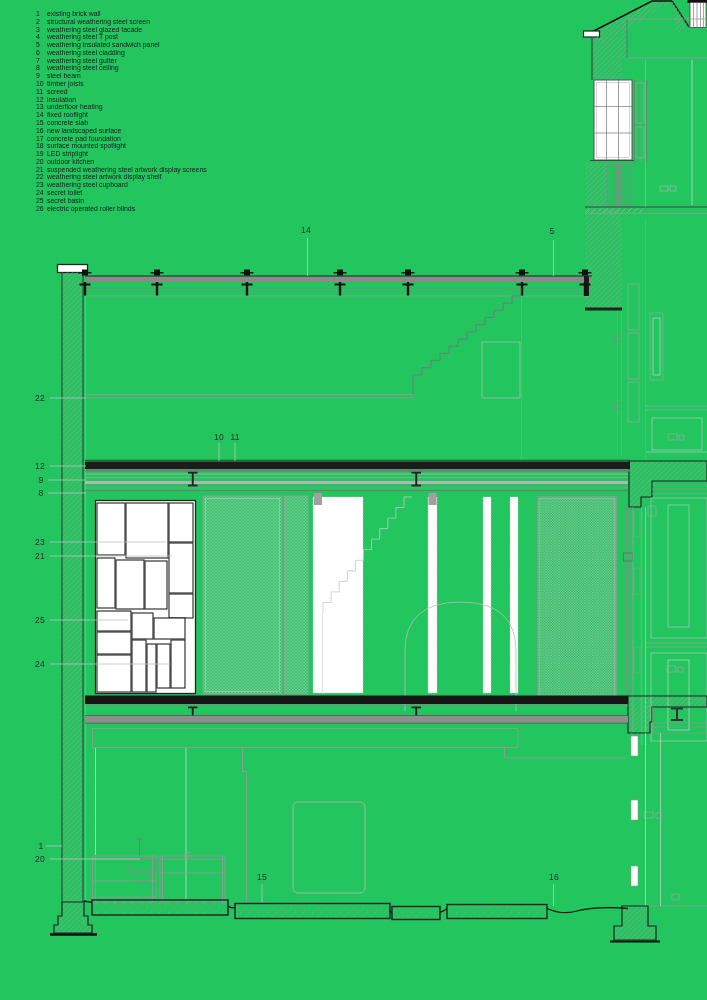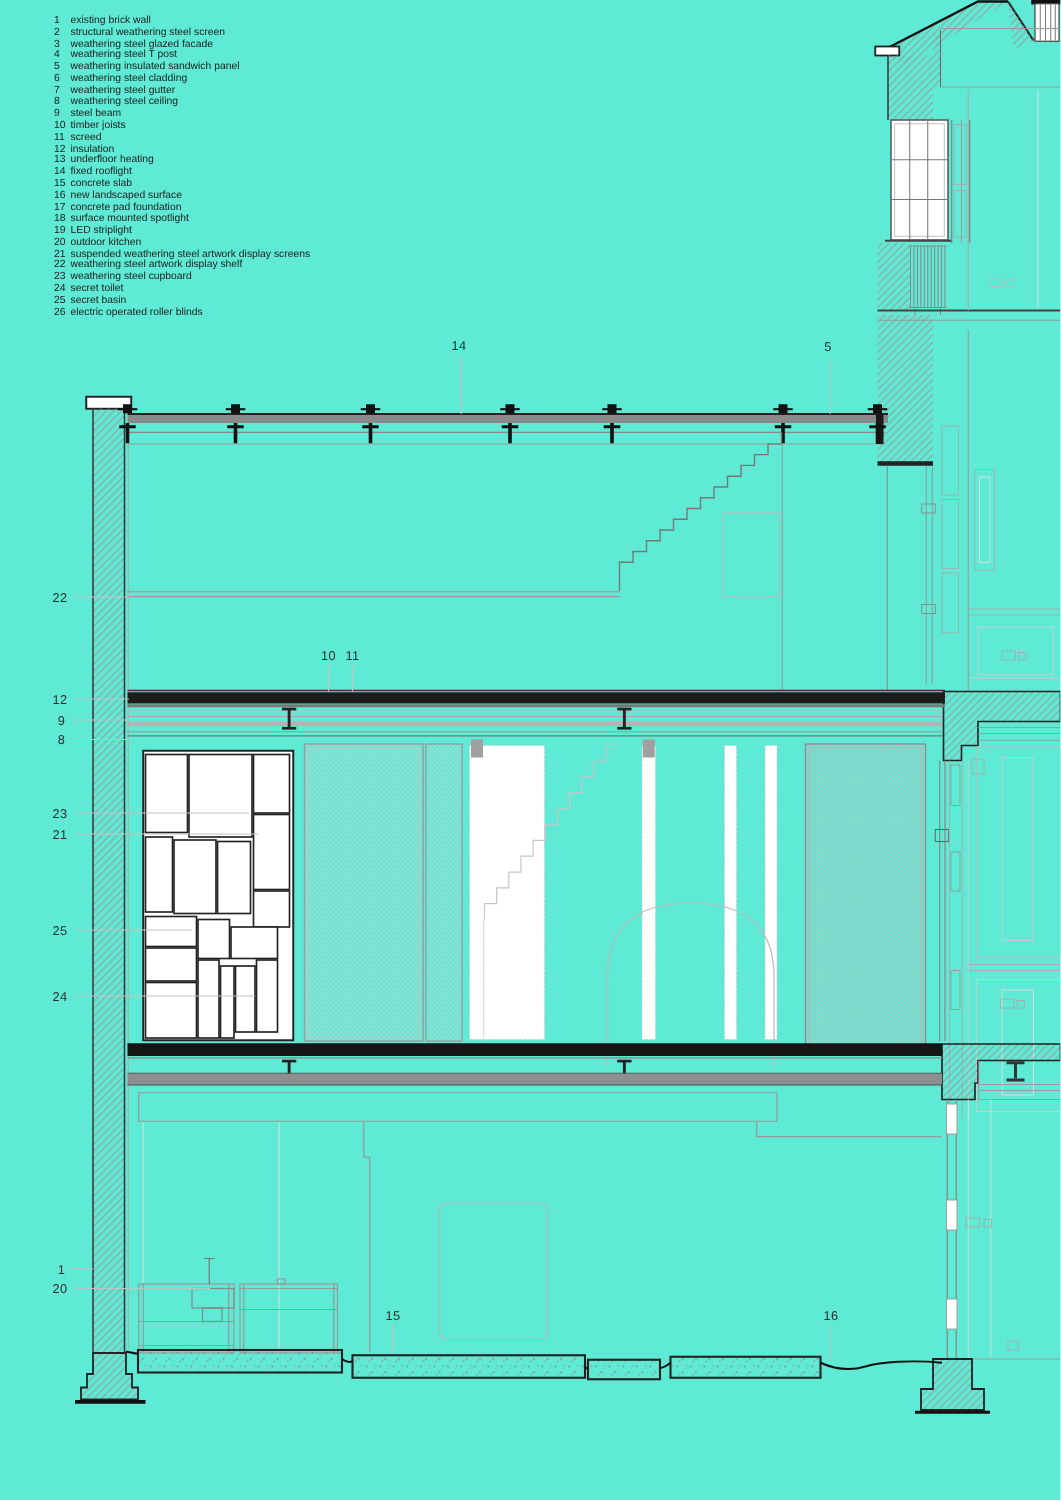--- a/index.html
+++ b/index.html
@@ -1,16 +1,16 @@
 <!DOCTYPE html>
 <html><head>
 <meta charset="utf-8">
 <style>
   html,body{margin:0;padding:0;background:#fff;}
-  .page{position:relative;width:707px;height:1000px;background:#5eead4;overflow:hidden;
+  .page{position:relative;width:707px;height:1000px;background:#22c55e;overflow:hidden;
         font-family:"Liberation Sans",sans-serif;}
   .page svg{position:absolute;left:0;top:0;}
   .legend{position:absolute;left:36px;top:10px;font-size:6.9px;line-height:7.78px;color:#1c1c1c;}
   .legend-row{white-space:nowrap;}
   .legend-row .ln{display:inline-block;min-width:11px;}
   .callout{position:absolute;font-size:8.5px;color:#2e2e2e;transform:translate(-50%,-50%);
            letter-spacing:.2px;white-space:nowrap;}
 </style>
 </head>
 <body>

